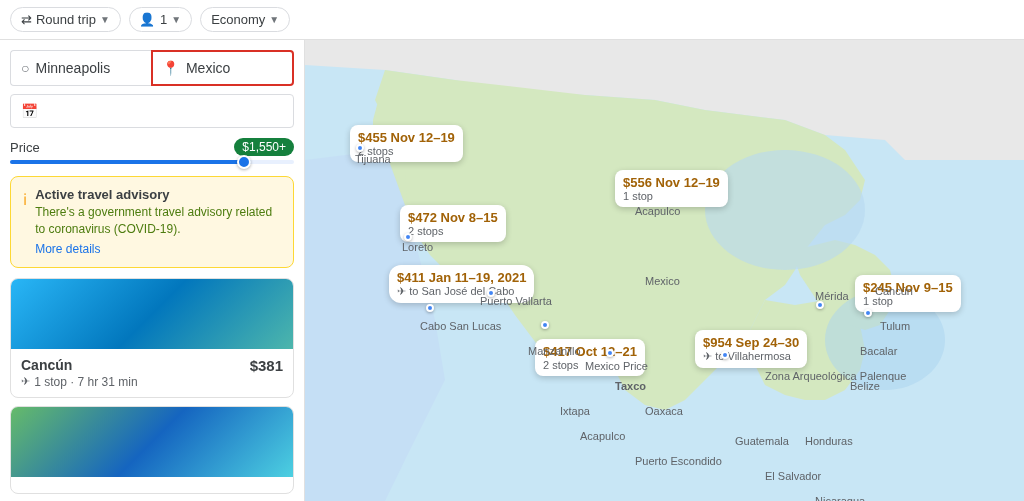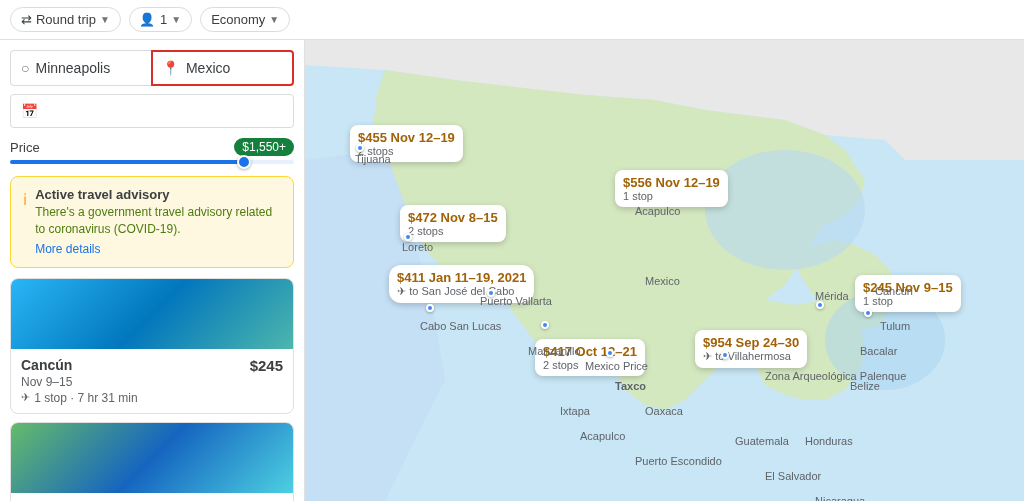--- a/index.html
+++ b/index.html
@@ -232,28 +232,27 @@
         <a class="advisory-link">More details</a>
       </div>
     </div>
 
     <div id="flight-cards">
         <div class="flight-card">
     <div class="card-image cancun"></div>
     <div class="card-body">
       <div class="card-info">
         <div class="card-destination">Cancún</div>
-        <div class="card-dates">Nov 9–15</div>
         <div class="card-stops">
           <span style="font-size:11px;">✈</span>
           <span>1 stop · 7 hr 31 min</span>
         </div>
       </div>
       <div>
-        <div class="card-price">$245</div>
+        <div class="card-price">$381</div>
 
       </div>
     </div>
   </div>
         <div class="flight-card">
     <div class="card-image playa"></div>
     <div class="card-body">
       
       
     </div>

